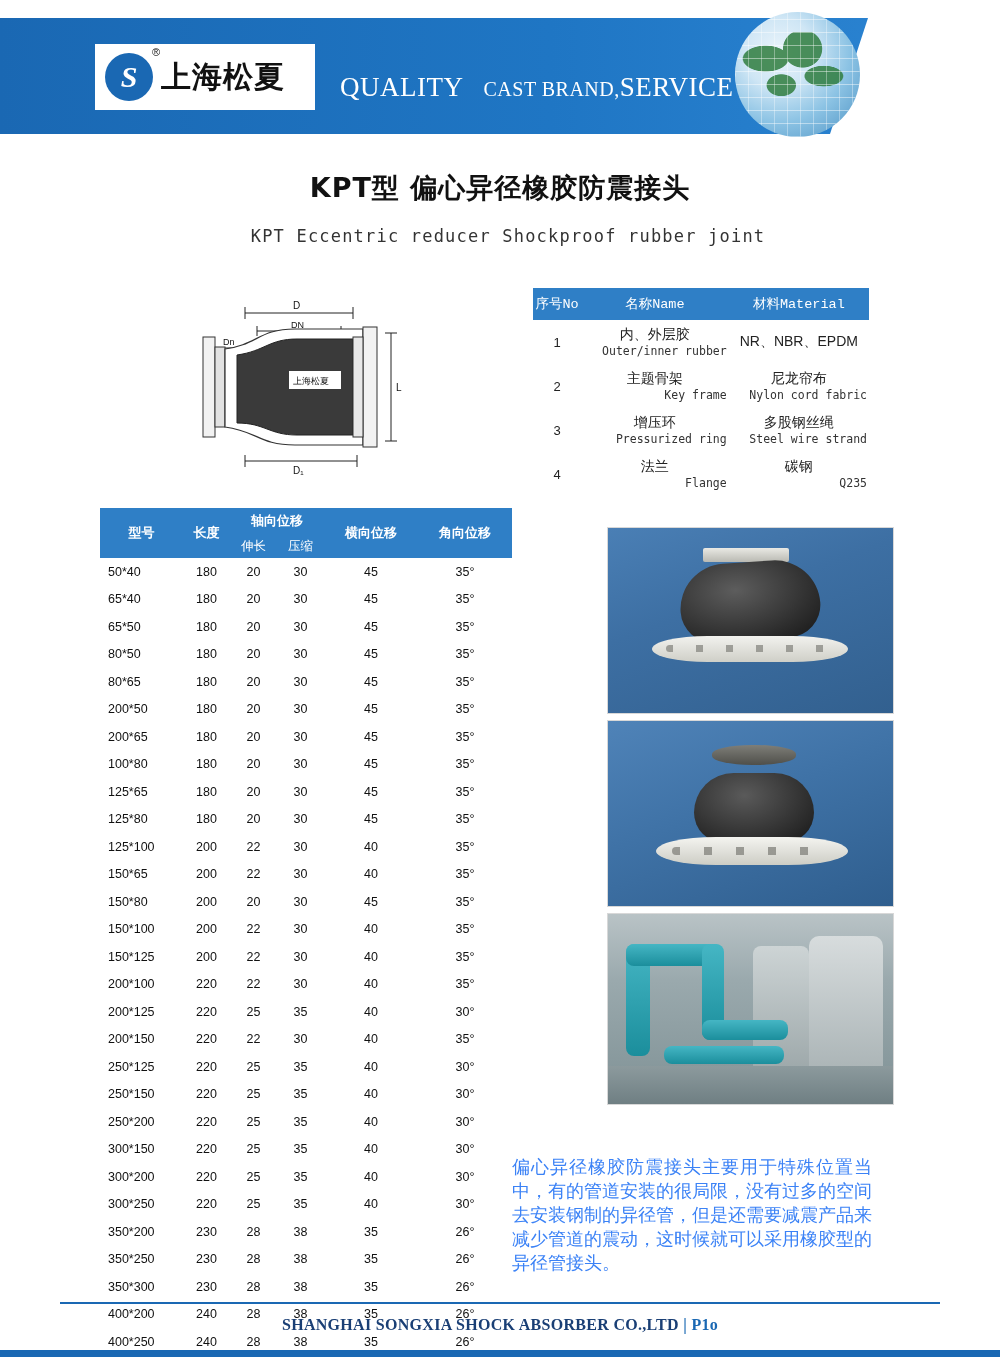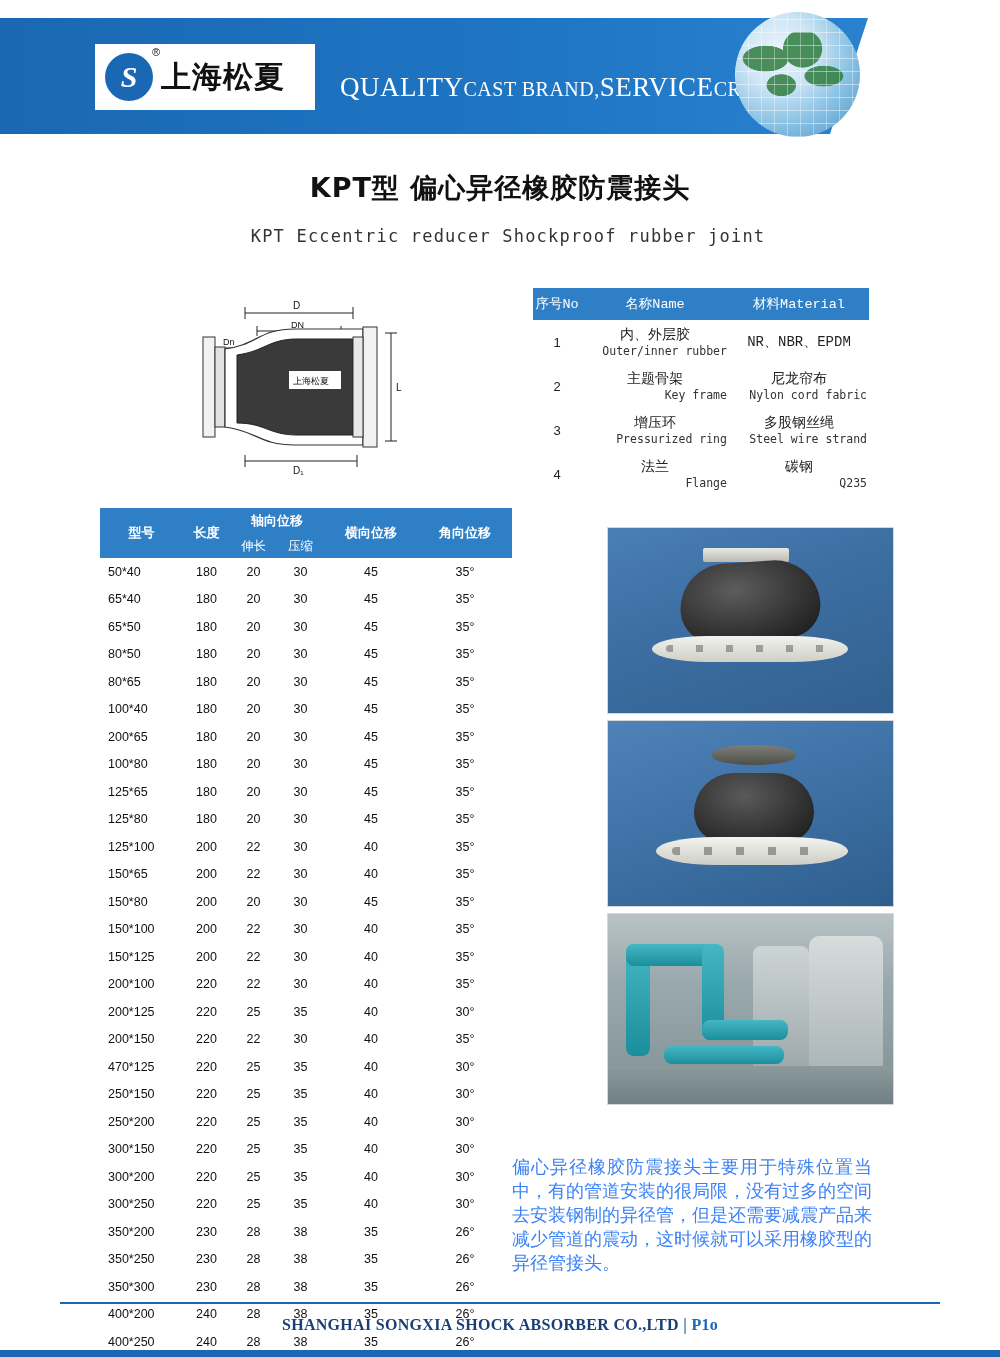--- a/index.html
+++ b/index.html
@@ -38,21 +38,21 @@
     font-family:"DejaVu Sans",sans-serif;
   }
   .logo-reg{
     position:absolute;left:152px;top:46px;font-size:11px;color:#111;
   }
   .hdr-slogan{
     position:absolute;left:340px;top:72px;color:#ffffff;
     font-family:"Liberation Serif","DejaVu Serif",serif;white-space:nowrap;
   }
   .hdr-slogan .big{font-size:27px;letter-spacing:.5px;}
-  .hdr-slogan .small{font-size:20px;letter-spacing:.5px;}
+  .hdr-slogan .small{font-size:20px;letter-spacing:.5px;margin-left:20px;}
   .globe{
     position:absolute;left:735px;top:12px;width:125px;height:125px;border-radius:50%;
     background:radial-gradient(circle at 35% 32%, #eaf4fb 0%, #cfe6f5 30%, #8cc3e4 60%, #4a90c2 100%);
     overflow:hidden;
   }
   .globe:before{
     content:"";position:absolute;left:6px;top:20px;width:112px;height:76px;
     background:
       radial-gradient(ellipse at 22% 35%, #2f7d3f 0 18%, transparent 19%),
       radial-gradient(ellipse at 55% 22%, #2f7d3f 0 22%, transparent 23%),
@@ -88,21 +88,21 @@
     border-collapse:collapse;font-size:13px;
   }
   .mat-table th{
     background:#2f7fc6;color:#fff;font-weight:normal;height:30px;
     font-family:Liberation Mono, monospace;font-size:13.5px;
   }
   .mat-table td{
     text-align:center;padding:6px 2px;vertical-align:middle;color:#222;
   }
   .mat-table td.no{width:44px;font-size:13px;}
-  .cn{display:block;font-size:14px;font-family:Liberation Mono, monospace;}
+  .cn{display:block;font-size:14px;font-family:Liberation Sans, sans-serif;}
   .en{display:block;font-size:11.5px;color:#333;font-family:"DejaVu Sans Mono","Liberation Mono",monospace;text-align:right;}
 
   
   .spec{
     position:absolute;left:100px;top:508px;width:412px;border-collapse:collapse;font-size:12px;
   }
   .spec thead th{
     background:#2f7fc6;color:#ffffff;font-weight:bold;font-size:13px;
     font-family:"DejaVu Sans",sans-serif;padding:0;
   }
@@ -361,21 +361,21 @@
       </tr>
       <tr>
         <td class="model">80*65</td>
         <td>180</td>
         <td>20</td>
         <td>30</td>
         <td>45</td>
         <td>35°</td>
       </tr>
       <tr>
-        <td class="model">100*40</td>
+        <td class="model">200*50</td>
         <td>180</td>
         <td>20</td>
         <td>30</td>
         <td>45</td>
         <td>35°</td>
       </tr>
       <tr>
         <td class="model">200*65</td>
         <td>180</td>
         <td>20</td>
@@ -465,21 +465,21 @@
       </tr>
       <tr>
         <td class="model">200*150</td>
         <td>220</td>
         <td>22</td>
         <td>30</td>
         <td>40</td>
         <td>35°</td>
       </tr>
       <tr>
-        <td class="model">470*125</td>
+        <td class="model">250*125</td>
         <td>220</td>
         <td>25</td>
         <td>35</td>
         <td>40</td>
         <td>30°</td>
       </tr>
       <tr>
         <td class="model">250*150</td>
         <td>220</td>
         <td>25</td>

